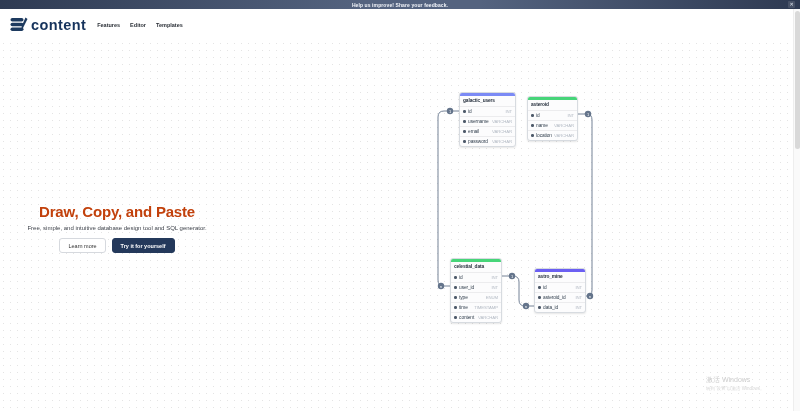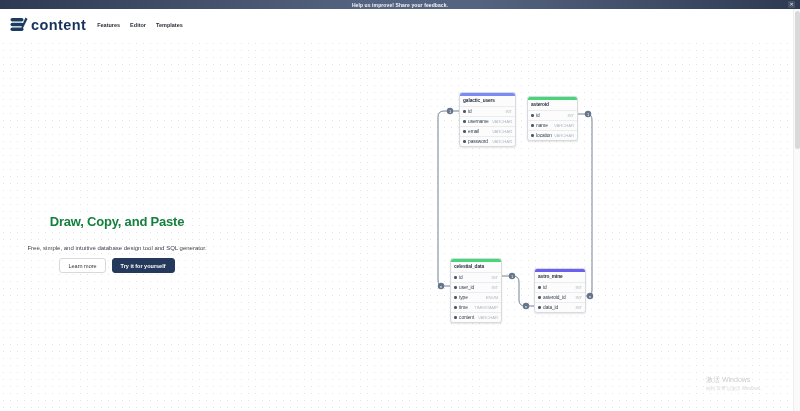--- a/index.html
+++ b/index.html
@@ -23,21 +23,21 @@
   .nav{display:flex;align-items:center;margin-left:11px;gap:10px;}
   .nav-item{font-size:5.5px;font-weight:bold;color:#2a2f36;cursor:pointer;}
 
   
   .main{position:absolute;left:0;top:40px;width:793px;height:371px;
         background-image:radial-gradient(#e4e4e4 0.8px,transparent 0.9px);
         background-size:7px 7px;}
 
   
   .hero{position:absolute;left:24px;top:198px;width:186px;text-align:center;}
-  .hero-title{font-size:13px;font-weight:bold;color:#15803d;letter-spacing:-.2px;margin:16px;}
+  .hero-title{font-size:15px;font-weight:bold;color:#c2410c;letter-spacing:-.2px;margin:5px;}
   .hero-sub{font-size:6px;color:#3f434b;margin-top:5px;}
   .hero-btns{display:flex;justify-content:center;gap:6px;margin-top:7px;}
   .btn{height:15px;display:inline-flex;align-items:center;padding:0 8px;border-radius:3px;
        font-size:5.5px;box-sizing:border-box;cursor:pointer;}
   .btn-secondary{background:#fff;border:1px solid #d6d9de;color:#333;}
   .btn-primary{background:#24395b;border:1px solid #24395b;color:#fff;font-weight:bold;}
 
   
   #rel-layer{position:absolute;left:0;top:0;z-index:1;pointer-events:none;}
   #tables-layer{position:absolute;left:0;top:0;width:800px;height:411px;z-index:2;pointer-events:none;}

